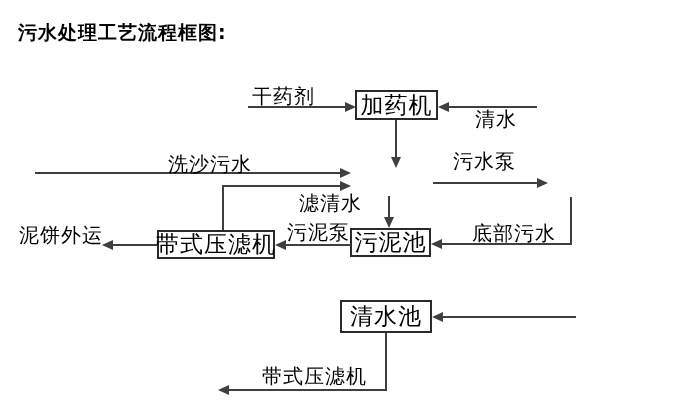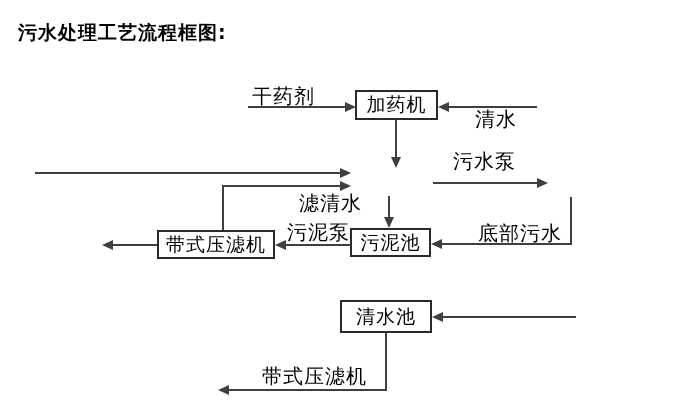--- a/index.html
+++ b/index.html
@@ -15,21 +15,21 @@
     overflow:hidden;
   }
   .title{
     position:absolute;left:18px;top:20px;
     font-family:"DejaVu Sans","Liberation Sans",sans-serif;
     font-weight:bold;font-size:19px;letter-spacing:1px;white-space:nowrap;
   }
   .node{
     position:absolute;box-sizing:border-box;border:2px solid var(--box-border);
     background:#fff;display:flex;align-items:center;justify-content:center;
-    font-size:19px;letter-spacing:1px;white-space:nowrap;
+    font-size:23px;letter-spacing:1px;white-space:nowrap;
   }
   .h-line{position:absolute;height:2px;background:var(--line);}
   .v-line{position:absolute;width:2px;background:var(--line);}
   .arr{position:absolute;width:0;height:0;}
   .arr.right{border-top:5px solid transparent;border-bottom:5px solid transparent;border-left:11px solid var(--line);}
   .arr.left{border-top:5px solid transparent;border-bottom:5px solid transparent;border-right:11px solid var(--line);}
   .arr.down{border-left:5px solid transparent;border-right:5px solid transparent;border-top:11px solid var(--line);}
   .flow-label{position:absolute;font-size:20px;letter-spacing:1px;white-space:nowrap;}
 </style>
 </head>
@@ -63,44 +63,46 @@
 
   <div class="h-line" style="left:448px;top:106px;width:89px;"></div>
   <div class="arr left" style="left:438px;top:102px;"></div>
   <div class="flow-label" style="left:475px;top:82px;margin-top:24px;">清水</div>
 
   <div class="v-line" style="left:395px;top:120px;height:39px;"></div>
   <div class="arr down" style="left:391px;top:157px;"></div>
 
   <div class="h-line" style="left:35px;top:172px;width:305px;"></div>
   <div class="arr right" style="left:340px;top:168px;"></div>
+  <div class="flow-label" style="left:168px;top:151px;">洗沙污水</div>
 
   <div class="v-line" style="left:222px;top:185px;height:45px;"></div>
   <div class="h-line" style="left:222px;top:185px;width:118px;"></div>
   <div class="arr right" style="left:340px;top:181px;"></div>
   <div class="flow-label" style="left:255px;top:190px;margin-left:44px;">滤清水</div>
 
   <div class="h-line" style="left:433px;top:182px;width:105px;"></div>
   <div class="arr right" style="left:537px;top:178px;"></div>
   <div class="flow-label" style="left:453px;top:148px;">污水泵</div>
 
   <div class="v-line" style="left:388px;top:196px;height:22px;"></div>
   <div class="arr down" style="left:384px;top:217px;"></div>
 
   <div class="h-line" style="left:285px;top:244px;width:66px;"></div>
   <div class="arr left" style="left:275px;top:240px;"></div>
   <div class="flow-label" style="left:287px;top:219px;text-align:center;">污泥泵</div>
 
   <div class="v-line" style="left:570px;top:197px;height:48px;"></div>
   <div class="h-line" style="left:441px;top:243px;width:131px;"></div>
   <div class="arr left" style="left:431px;top:239px;"></div>
-  <div class="flow-label" style="left:472px;top:220px;margin-left:6px;">底部污水</div>
+  <div class="flow-label" style="left:472px;top:220px;">底部污水</div>
 
   <div class="h-line" style="left:112px;top:244px;width:45px;"></div>
   <div class="arr left" style="left:102px;top:240px;"></div>
+  <div class="flow-label" style="left:19px;top:222px;">泥饼外运</div>
 
   <div class="v-line" style="left:592px;top:197px;height:121px;"></div>
   <div class="h-line" style="left:442px;top:316px;width:152px;"></div>
   <div class="arr left" style="left:432px;top:312px;"></div>
 
   <div class="v-line" style="left:385px;top:333px;height:58px;"></div>
   <div class="h-line" style="left:228px;top:389px;width:159px;"></div>
   <div class="arr left" style="left:218px;top:385px;"></div>
   <div class="flow-label" style="left:262px;top:363px;">带式压滤机</div>
 

